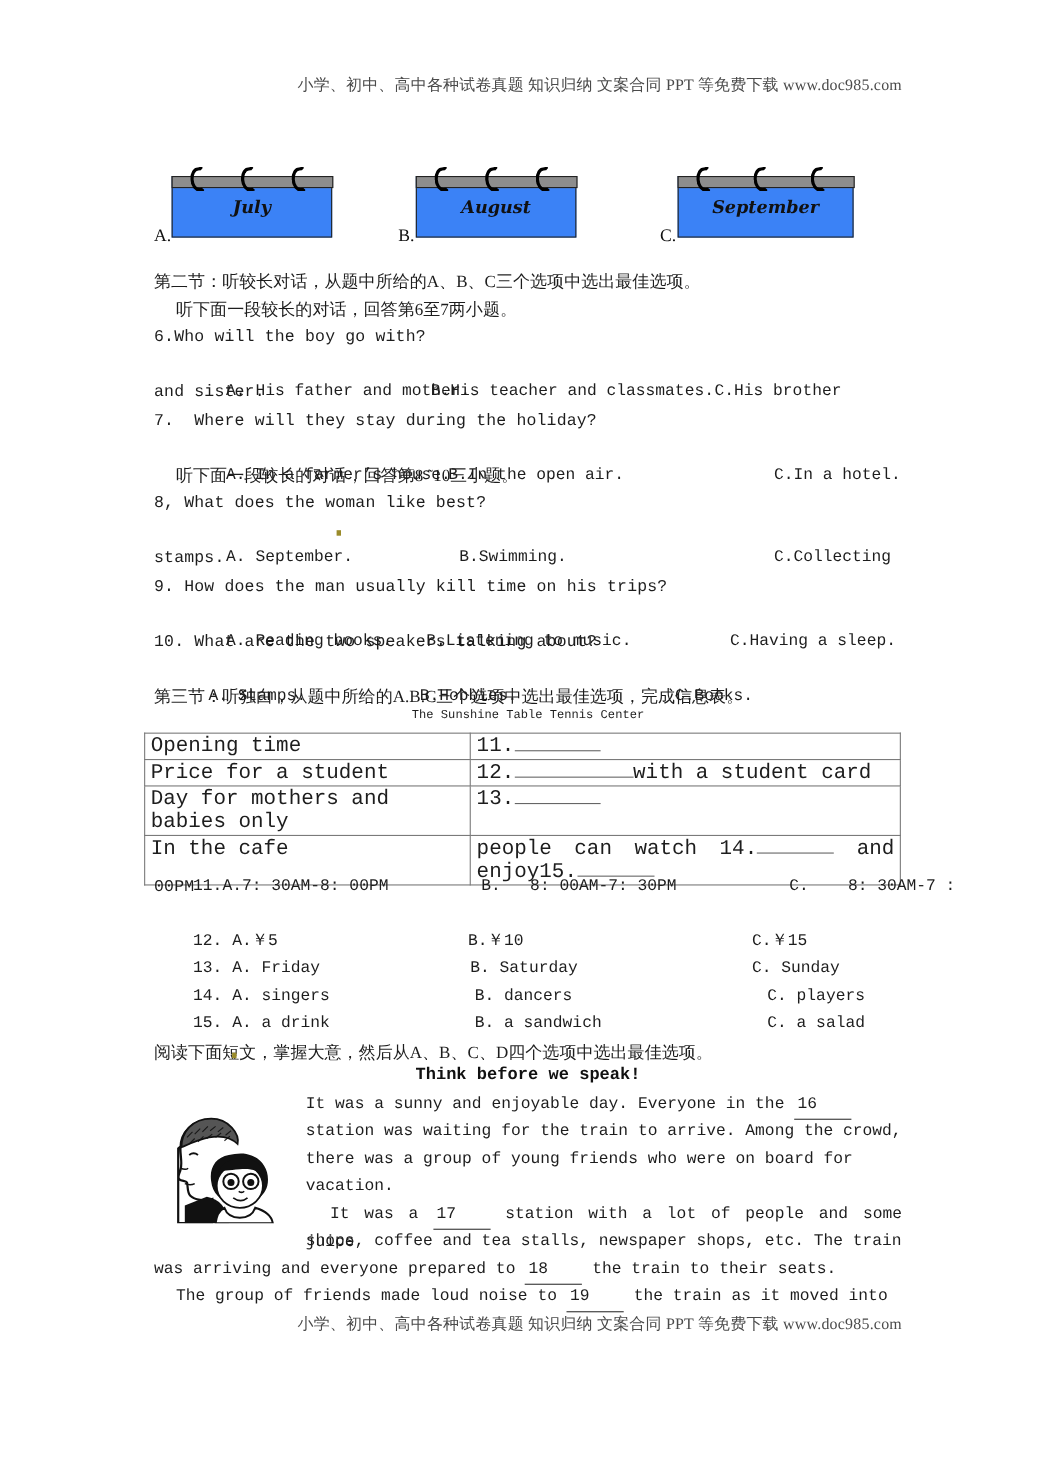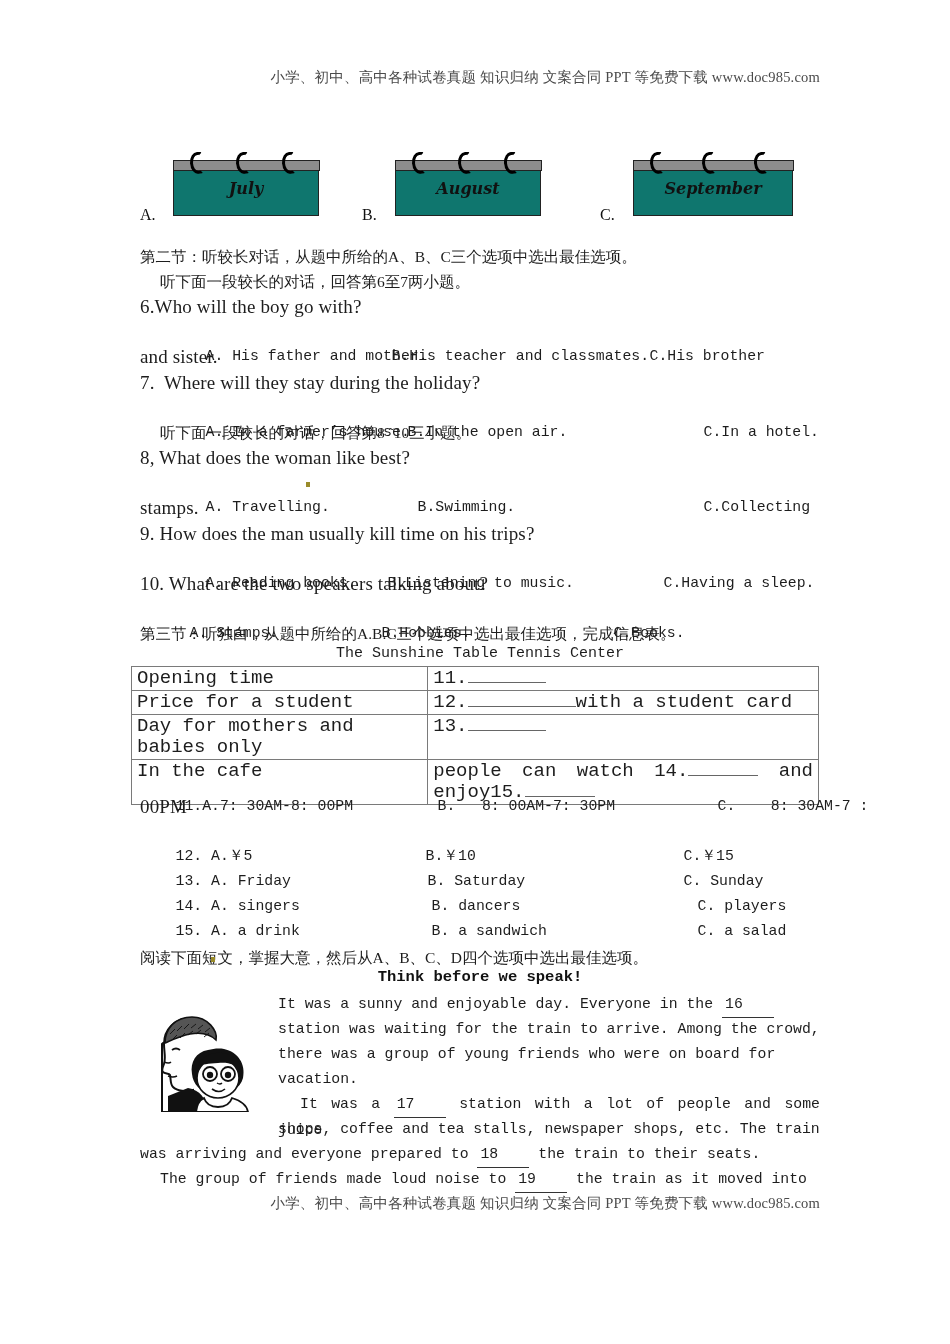--- a/index.html
+++ b/index.html
@@ -52,26 +52,26 @@
   .cal-item .cal-letter {
     position: absolute;
     left: 0;
     bottom: 0px;
     font-family: "Liberation Serif", serif;
     font-size: 16px;
     color: #111;
   }
   .cal-card {
     position: absolute;
-    left: 33px;
+    left: 16px;
     bottom: 8px;
     width: 146px;
     height: 56px;
     border: 1.5px solid #222;
-    background: #0f766e;
+    background: #3b82f6;
     box-sizing: border-box;
   }
   .cal-card.wide { width: 160px; }
   .cal-top-bar {
     position: absolute;
     left: -1.5px;
     top: -1.5px;
     right: -1.5px;
     height: 11px;
     background: #8d8d8d;
@@ -108,22 +108,22 @@
     font-size: 15.5px;
     line-height: 25px;
     color: #1d1d1d;
     white-space: pre-wrap;
   }
   .cn {
     font-family: "Liberation Serif", serif;
     font-size: 15.5px;
   }
   .en {
-    font-family: Liberation Serif, serif;
-    font-size: 19px;
+    font-family: Liberation Mono, monospace;
+    font-size: 15px;
     letter-spacing: 0.15px;
   }
   .bold-cn {
     font-family: "Liberation Serif", serif;
     font-weight: bold;
     font-size: 16px;
   }
   .indent1 { text-indent: 20px; }
 
   
@@ -139,21 +139,21 @@
   }
 
   
   .tbl-caption {
     position: absolute;
     left: 140px;
     width: 680px;
     top: 645px;
     text-align: center;
     font-family: "Liberation Mono", monospace;
-    font-size: 15px;
+    font-size: 11px;
     color: #1d1d1d;
   }
   table.info {
     position: absolute;
     left: 131px;
     top: 666px;
     width: 688px;
     border-collapse: collapse;
     font-family: "Liberation Mono", monospace;
     font-size: 19px;
@@ -279,21 +279,21 @@
 
   <div class="txt en" style="top:370px;">7.  Where will they stay during the holiday?</div>
   <div class="opt-row" style="top:395px;">
     <span style="display:inline-block;width:232px;padding-left:30px;box-sizing:border-box;">A. In a farmer’s house.</span><span style="display:inline-block;width:296px;">B.In the open air.</span><span>C.In a hotel.</span>
   </div>
 
   <div class="txt cn indent1" style="top:420px;">听下面一段较长的对话，回答第8 ˜10三小题。</div>
 
   <div class="txt en" style="top:445px;">8, What does the woman like best?</div>
   <div class="opt-row" style="top:470px;">
-    <span style="display:inline-block;width:242px;padding-left:30px;box-sizing:border-box;">A. Travelling.</span><span style="display:inline-block;width:286px;">B.Swimming.</span><span>C.Collecting</span>
+    <span style="display:inline-block;width:242px;padding-left:30px;box-sizing:border-box;">A. September.</span><span style="display:inline-block;width:286px;">B.Swimming.</span><span>C.Collecting</span>
   </div>
   <span class="stray-dot" style="left:306px;top:482px;"></span>
   <div class="txt en" style="top:495px;">stamps.</div>
 
   <div class="txt en" style="top:521px;">9. How does the man usually kill time on his trips?</div>
   <div class="opt-row" style="top:546px;">
     <span style="display:inline-block;width:212px;padding-left:30px;box-sizing:border-box;">A. Reading books.</span><span style="display:inline-block;width:276px;">B.Listening to music.</span><span>C.Having a sleep.</span>
   </div>
 
   <div class="txt en" style="top:571px;">10. What are the two speakers talking about?</div>

